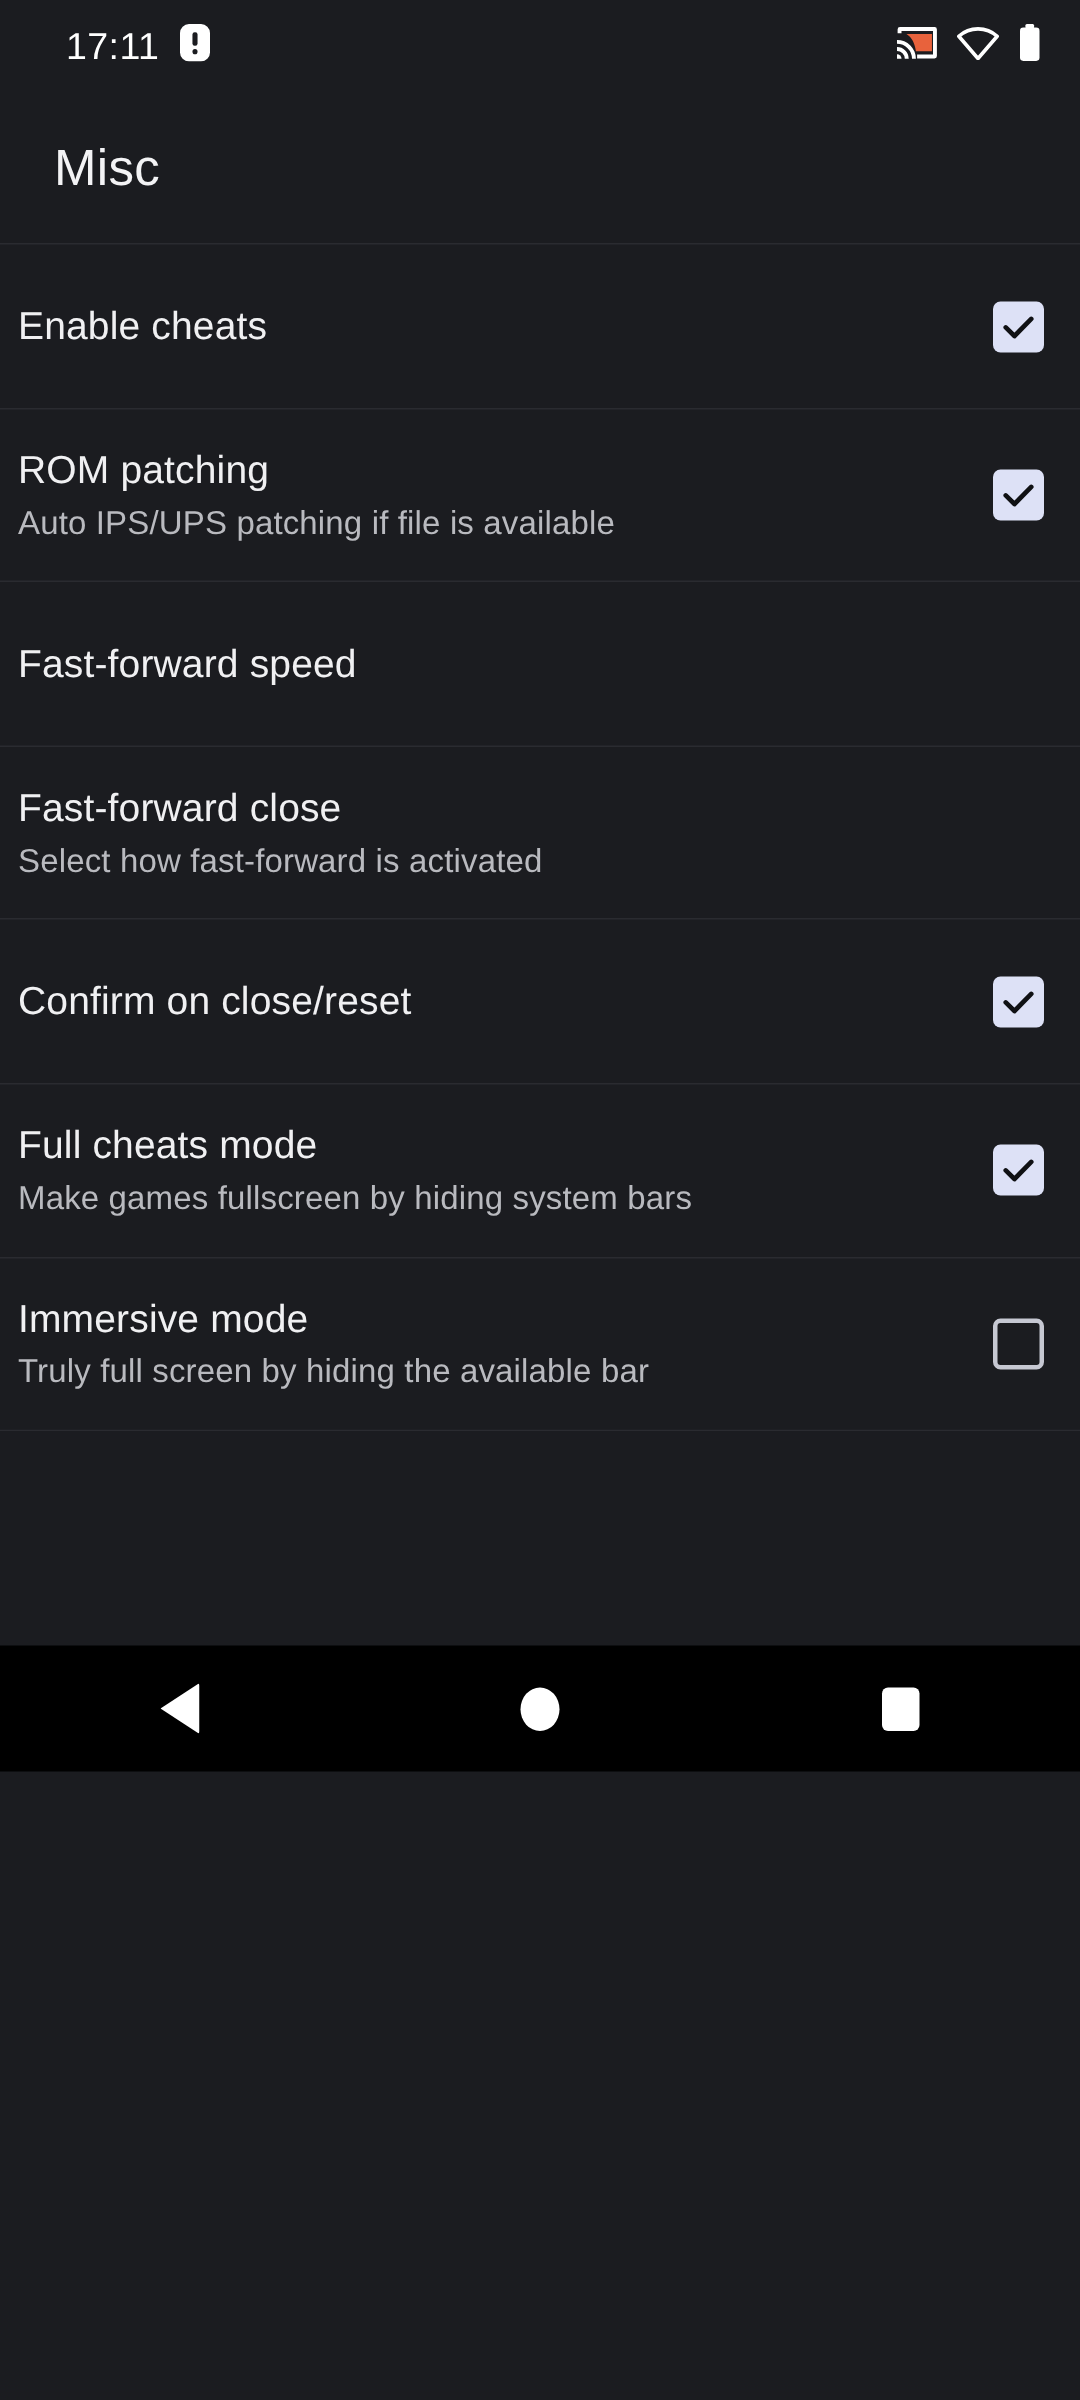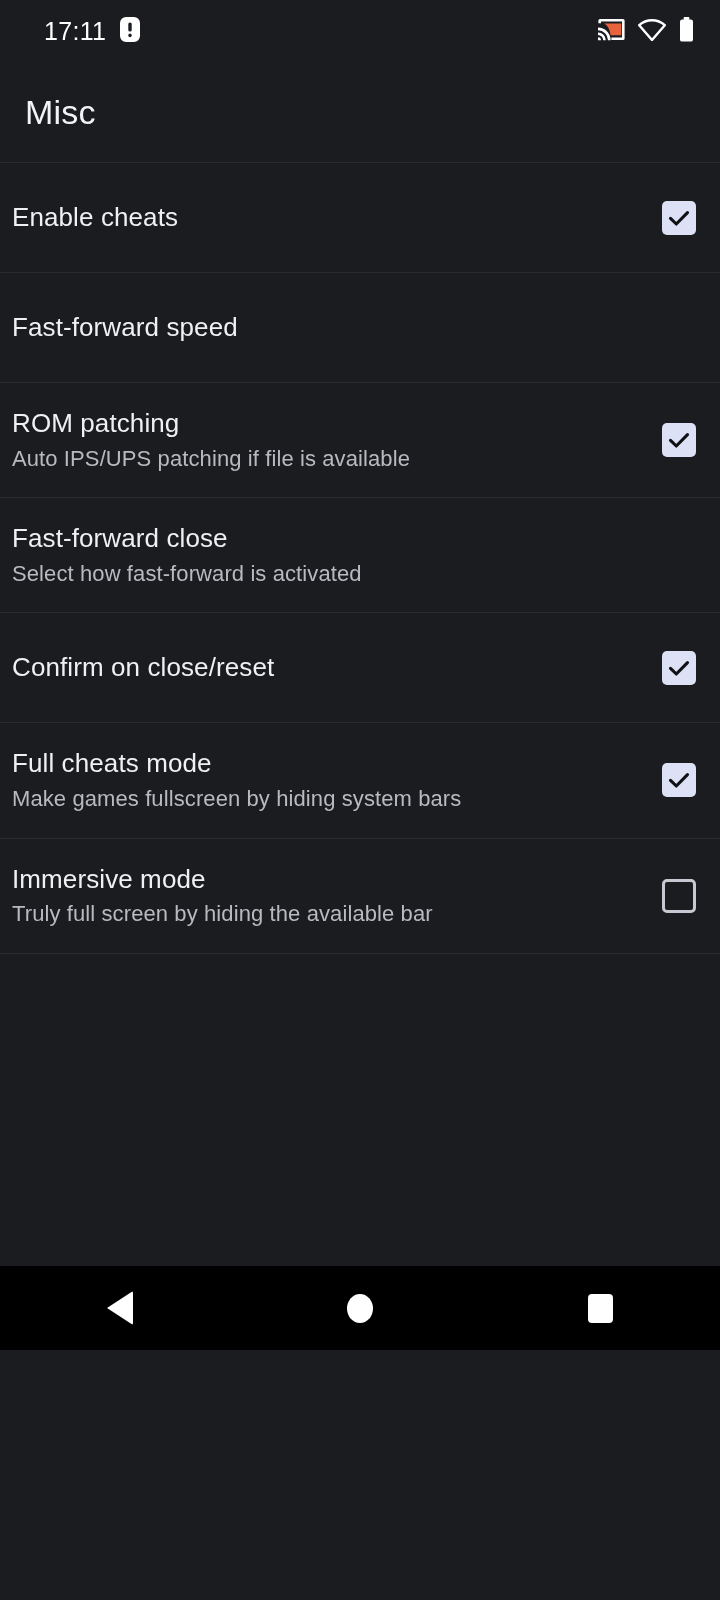--- a/index.html
+++ b/index.html
@@ -2,36 +2,36 @@
 <html><head>
 <meta charset="utf-8">
 <style>
   * { margin:0; padding:0; box-sizing:border-box; }
   html, body {
     width:720px; height:1600px;
     background:#1b1c20;
     font-family:"Liberation Sans", sans-serif;
     overflow:hidden;
   }
-  .screen { position:relative; width:720px; height:1350px; background:#1b1c20; display:flex; flex-direction:column; }
+  .screen { position:relative; width:720px; height:1181px; background:#1b1c20; display:flex; flex-direction:column; }
 
   
   .status-bar {
     height:62px; flex:0 0 62px;
     display:flex; align-items:center; justify-content:space-between;
     padding:0 26px 0 44px;
     background:#1b1c20;
   }
   .status-left { display:flex; align-items:center; gap:14px; }
   .status-time { color:#ffffff; font-size:25px; letter-spacing:0.3px; }
   .status-right { display:flex; align-items:center; gap:13px; }
   .sbicon { display:block; }
 
   
-  .title-area { flex:0 0 100px; display:flex; align-items:center; padding:0 25px;text-align:right; }
+  .title-area { flex:0 0 100px; display:flex; align-items:center; padding:0 36px;text-align:right; }
   .page-title { color:#f3f3f5; font-size:34px; font-weight:400; letter-spacing:0.2px; }
 
   
   .pref-list { flex:0 0 auto; }
   .pref-row {
     position:relative;
     display:flex; align-items:center;
     padding:0 12px;
     border-top:1px solid #2a2b30;
     background:#1b1c20;
@@ -121,39 +121,39 @@
       </div>
       <div class="cb-wrap">
         <span class="cb checked">
           <svg width="24" height="24" viewBox="0 0 24 24">
               <path d="M3.5 12.3 L9.3 18 L20.5 6.6" fill="none" stroke="#101114" stroke-width="3.1" stroke-linecap="round" stroke-linejoin="round"></path>
             </svg>
         </span>
       </div>
     </div>
 
-    <div class="pref-row">
-      <div class="pref-text">
-        <span class="pref-title">Fast-forward speed</span>
-      </div>
-      <div class="cb-wrap"></div>
-    </div>
-
     <div class="pref-row has-sub">
       <div class="pref-text">
         <span class="pref-title">ROM patching</span>
         <span class="pref-summary">Auto IPS/UPS patching if file is available</span>
       </div>
       <div class="cb-wrap">
         <span class="cb checked">
           <svg width="24" height="24" viewBox="0 0 24 24">
               <path d="M3.5 12.3 L9.3 18 L20.5 6.6" fill="none" stroke="#101114" stroke-width="3.1" stroke-linecap="round" stroke-linejoin="round"></path>
             </svg>
         </span>
       </div>
+    </div>
+
+    <div class="pref-row">
+      <div class="pref-text">
+        <span class="pref-title">Fast-forward speed</span>
+      </div>
+      <div class="cb-wrap"></div>
     </div>
 
     <div class="pref-row has-sub">
       <div class="pref-text">
         <span class="pref-title">Fast-forward close</span>
         <span class="pref-summary">Select how fast-forward is activated</span>
       </div>
       <div class="cb-wrap"></div>
     </div>
 

